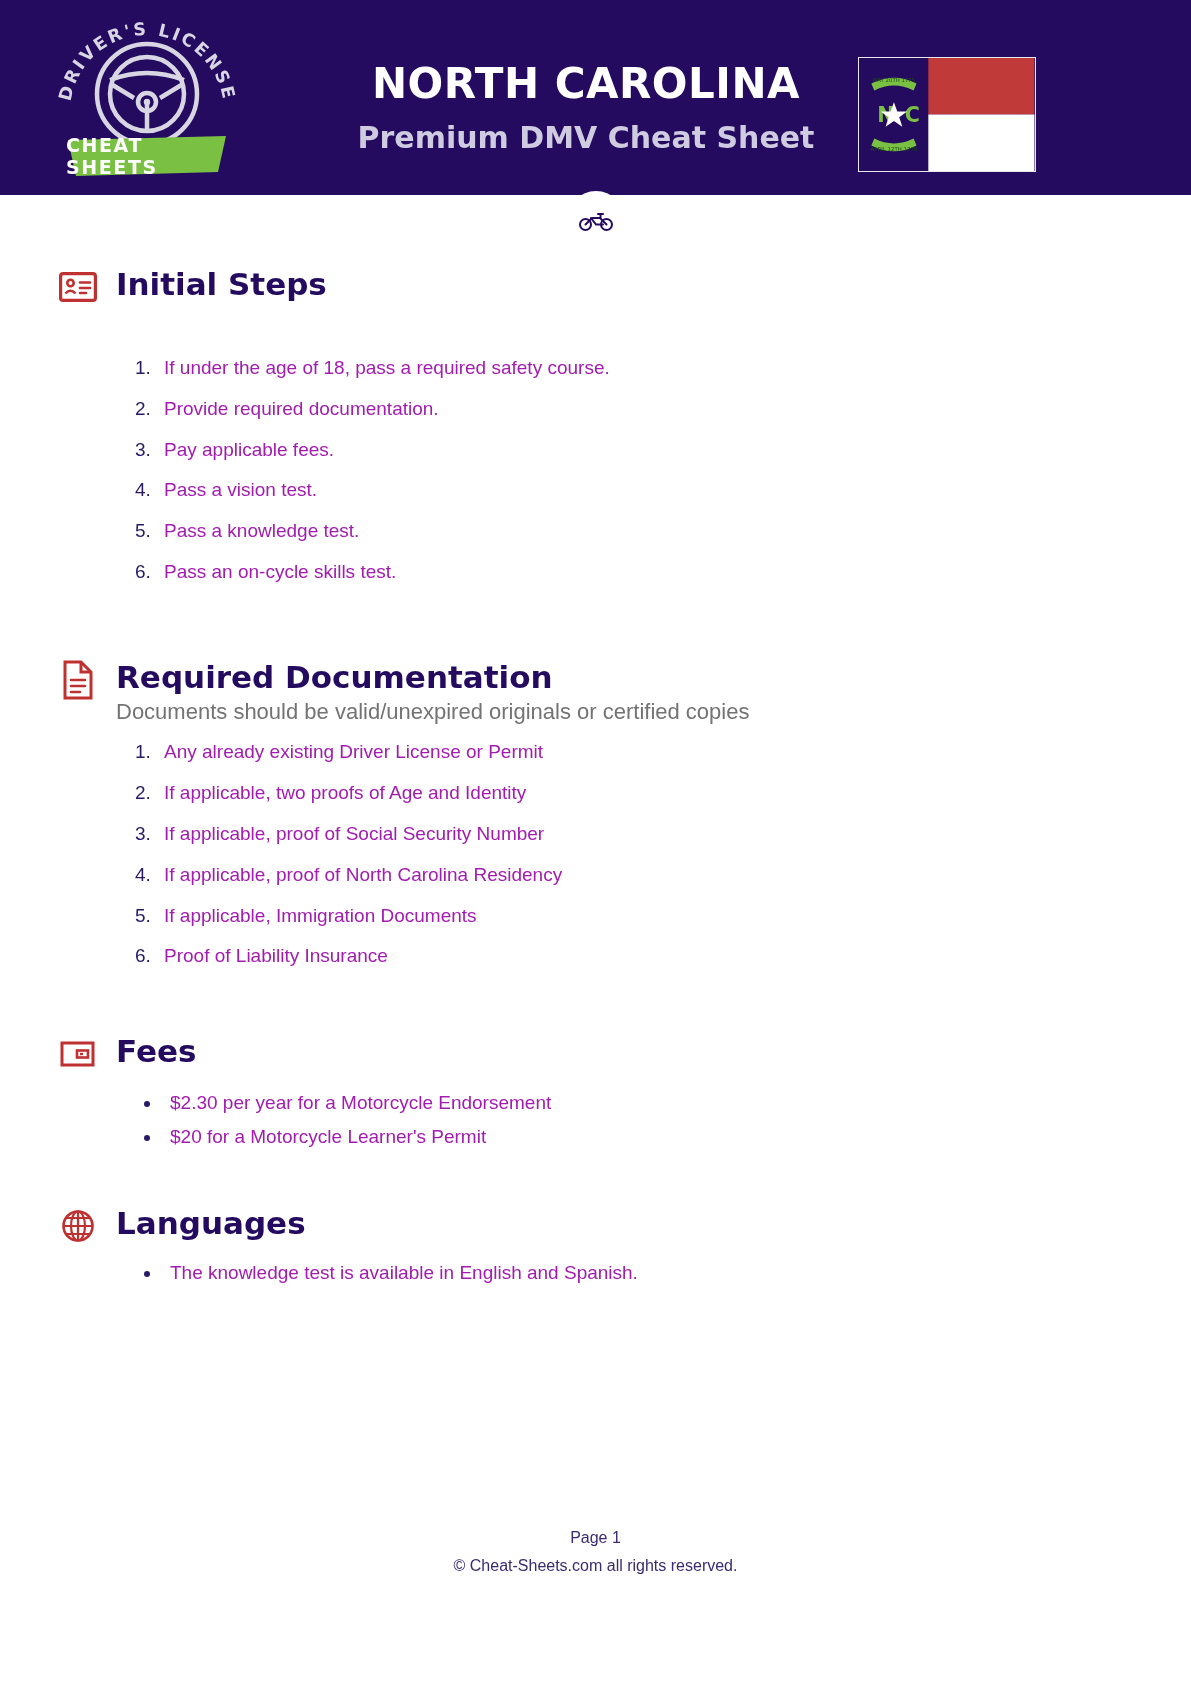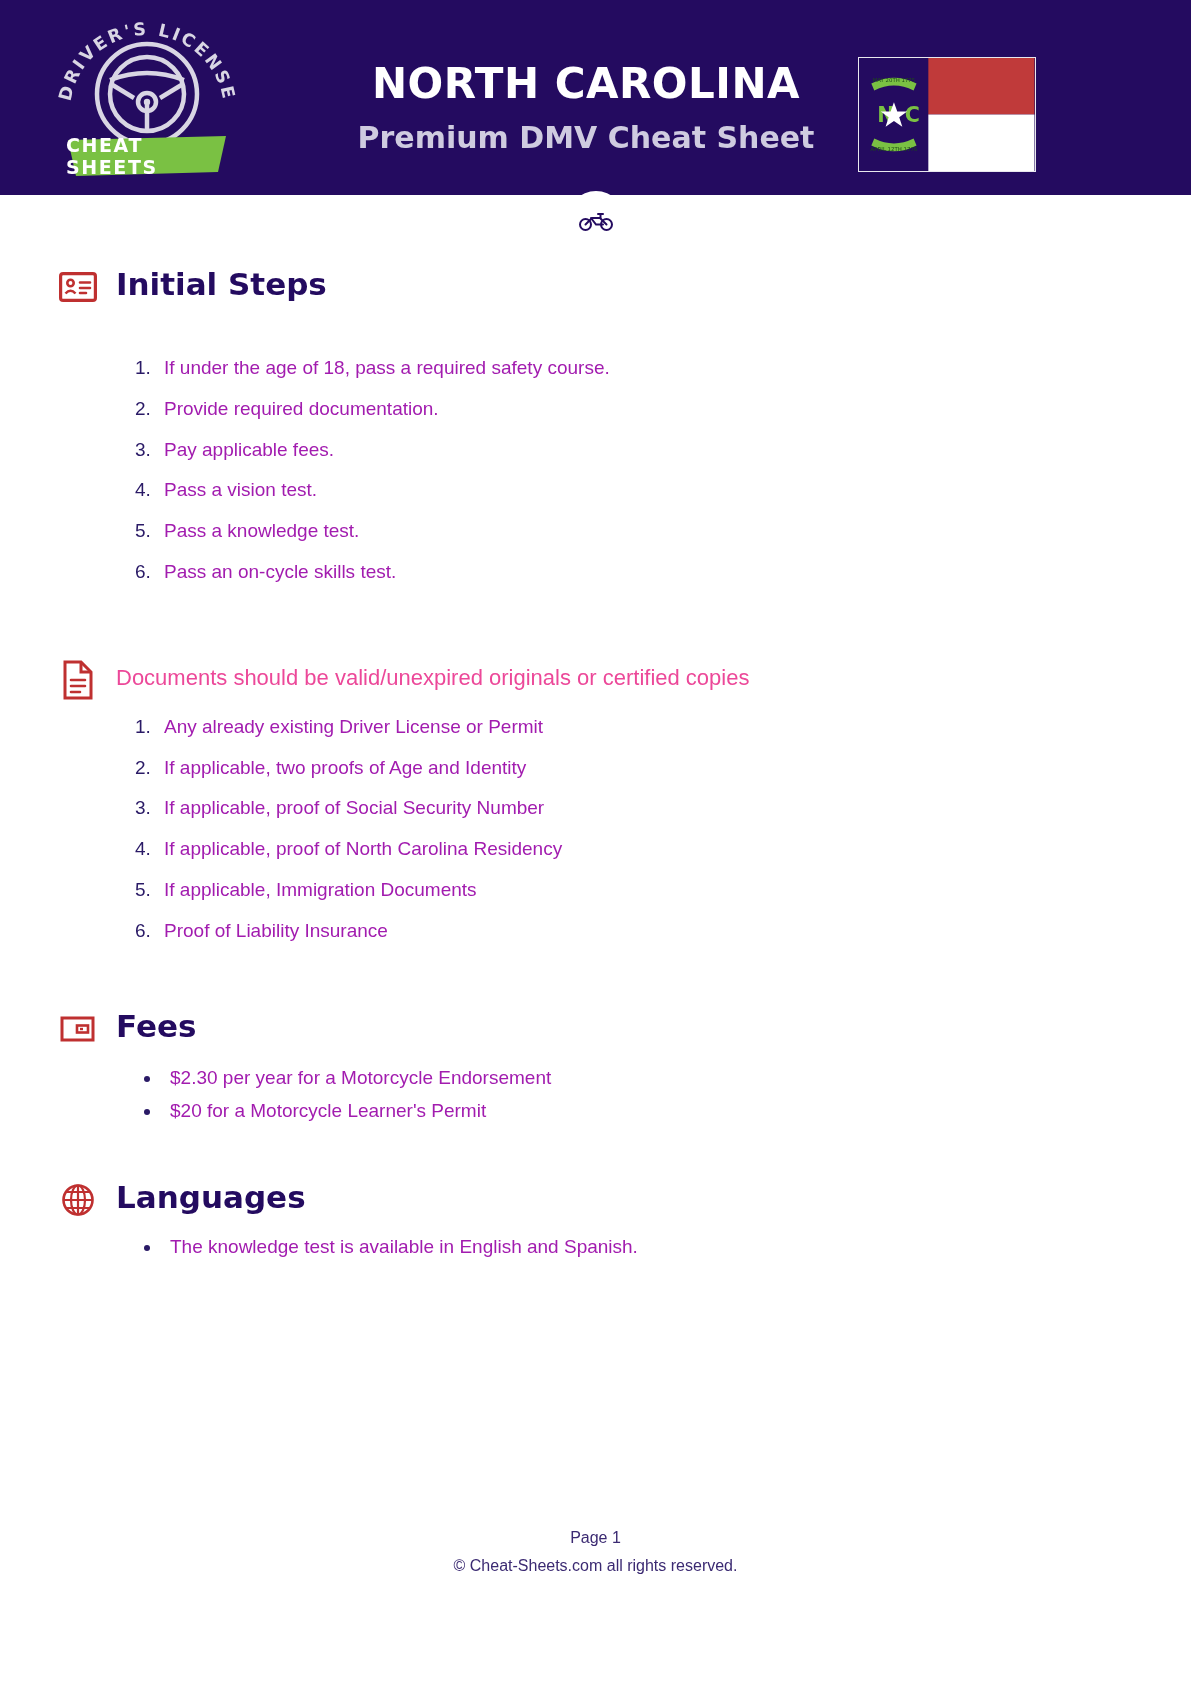--- a/index.html
+++ b/index.html
@@ -149,21 +149,21 @@
 
   .sec-title {
     color: #240b60;
     font-size: 31px;
     font-weight: bold;
     font-family: "DejaVu Sans", sans-serif;
     line-height: 1.1;
   }
 
   .sec-subtitle {
-    color: #ec4899;
+    color: #737373;
     font-size: 22px;
     font-family: "Liberation Sans", sans-serif;
     line-height: 1.25;
     margin-top: 4px;
   }
 
   ol.items, ul.items {
     margin: 0;
     color: #a21caf;
     font-size: 19px;
@@ -304,20 +304,21 @@
     <div class="section">
       <div class="sec-head">
         <span class="sec-icon">
           <svg width="34" height="40" viewBox="0 0 34 40">
             <path d="M4,2 L20,2 L30,12 L30,38 L4,38 Z" fill="none" stroke="#bf3030" stroke-width="3"></path>
             <path d="M20,2 L20,12 L30,12" fill="none" stroke="#bf3030" stroke-width="3"></path>
             <path d="M10,20 L24,20 M10,26 L24,26 M10,32 L19,32" stroke="#bf3030" stroke-width="2.6" stroke-linecap="round"></path>
           </svg>
         </span>
         <div>
+          <div class="sec-title">Required Documentation</div>
           <div class="sec-subtitle">Documents should be valid/unexpired originals or certified copies</div>
         </div>
       </div>
       <div class="sp-docs-list"></div>
       <ol class="items">
         <li>Any already existing Driver License or Permit</li>
         <li>If applicable, two proofs of Age and Identity</li>
         <li>If applicable, proof of Social Security Number</li>
         <li>If applicable, proof of North Carolina Residency</li>
         <li>If applicable, Immigration Documents</li>

